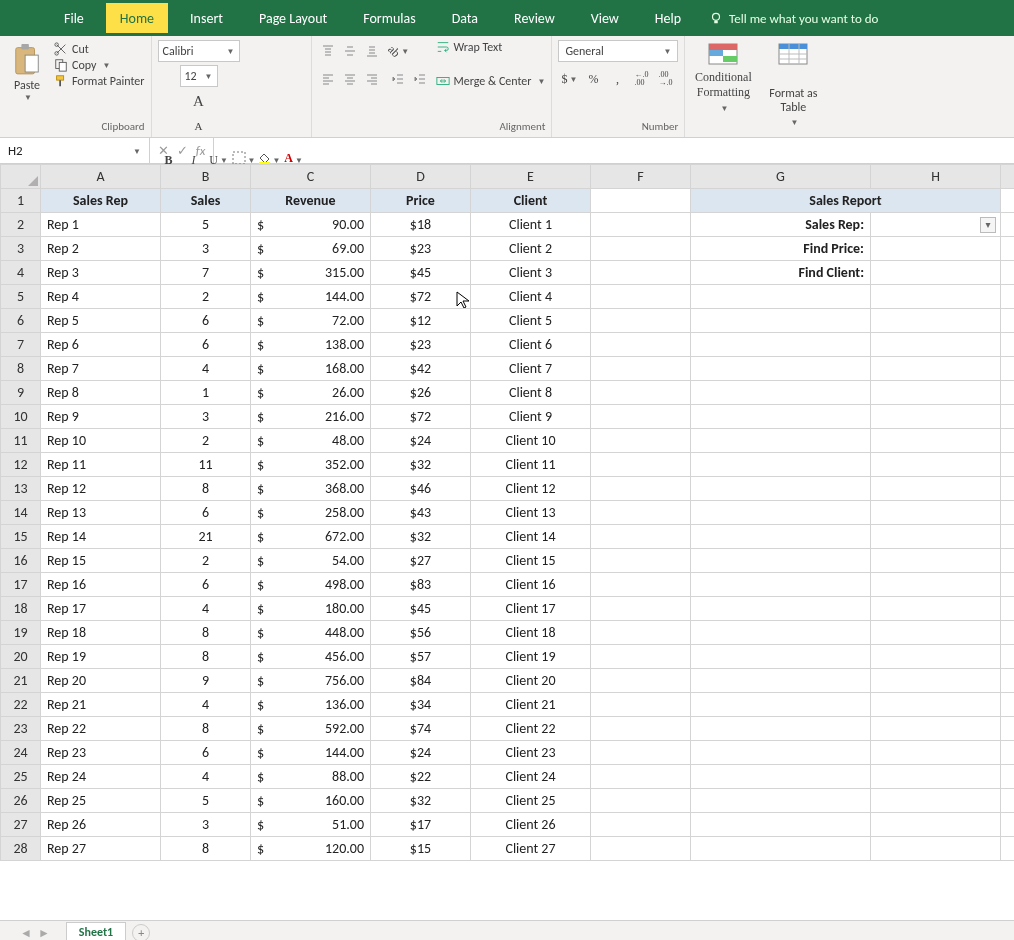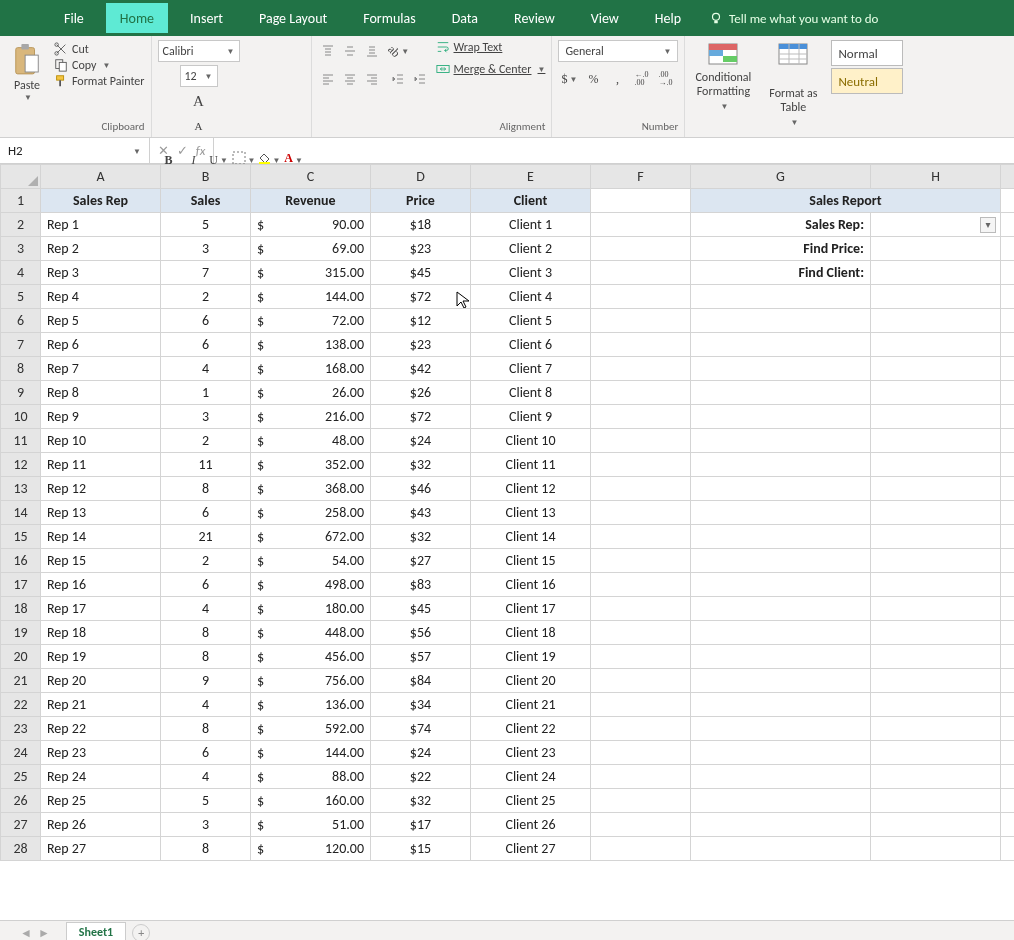--- a/index.html
+++ b/index.html
@@ -26,21 +26,21 @@
   }
   .tab {
     padding: 0 14px;
     height: 30px;
     display: flex;
     align-items: center;
     font-size: 14px;
     cursor: pointer;
   }
   .tab.active {
-    background: #5eead4;
+    background: #fde047;
     color: #217346;
   }
   .tell-me {
     display: flex;
     align-items: center;
     color: #e6ffe6;
     font-size: 13px;
     margin-left: 6px;
     gap:6px;
   }
@@ -308,21 +308,21 @@
                 <path d="M6 3h6M6 7h6M6 11h6M4 7l-2-2v4z" stroke="#888" fill="#888"></path>
               </svg>
             </div>
           <div class="sq-btn small">
               <svg width="14" height="14">
                 <path d="M6 3h6M6 7h6M6 11h6M2 5l2 2-2 2z" stroke="#888" fill="#888"></path>
               </svg>
             </div>
         </div>
       </div>
-      <div class="align-col" style="gap:8px;text-decoration:underline;">
+      <div class="align-col" style="gap:20px;">
         <div class="clip-item">
           <span class="mini-icon"><svg viewBox="0 0 16 16">
                 <path d="M2 3h12M2 8h10a2 2 0 010 4h-2m0 0l2-2m-2 2l2 2M2 13h4" stroke="#2a7" fill="none"></path>
               </svg></span>
           <span>Wrap Text</span>
         </div>
         <div class="clip-item">
           <span class="mini-icon"><svg viewBox="0 0 16 16">
                 <rect x="1" y="4" width="14" height="8" fill="none" stroke="#2a7"></rect>
                 <path d="M5 8h6M5 8l2-2M5 8l2 2M11 8l-2-2M11 8l-2 2" stroke="#2a7"></path>
@@ -361,35 +361,31 @@
 
   <div class="group" style="border-right:none;">
     <div class="group-body">
       <div class="style-btn">
         <div class="style-icon"><svg viewBox="0 0 32 28">
               <rect x="2" y="4" width="28" height="20" fill="#fff" stroke="#888"></rect>
               <rect x="2" y="4" width="28" height="6" fill="#d66"></rect>
               <rect x="2" y="10" width="14" height="6" fill="#6ad"></rect>
               <rect x="16" y="16" width="14" height="6" fill="#6c6"></rect>
             </svg></div>
-        <div style="white-space:pre-line;">Conditional
+        <div style="white-space:pre-line;font-family:Liberation Serif, serif;">Conditional
 Formatting</div><span class="dd">▼</span>
       </div>
       <div class="style-btn">
         <div class="style-icon"><svg viewBox="0 0 32 28">
               <rect x="2" y="4" width="28" height="20" fill="#fff" stroke="#888"></rect>
               <rect x="2" y="4" width="28" height="5" fill="#4a90d9"></rect>
               <path d="M2 14h28M2 19h28M12 4v20M22 4v20" stroke="#bbb"></path>
             </svg></div>
         <div style="white-space:pre-line;margin-top:18px;">Format as
 Table</div><span class="dd">▼</span>
-      </div>
-      <div class="style-cells">
-        <div class="style-cell style-normal">Normal</div>
-        <div class="style-cell style-neutral">Neutral</div>
       </div>
     </div>
   </div>
 </div>
 
 <div class="formula-bar">
   <div class="name-box">
       <span>H2</span>
       <span class="dd">▼</span>
     </div>

